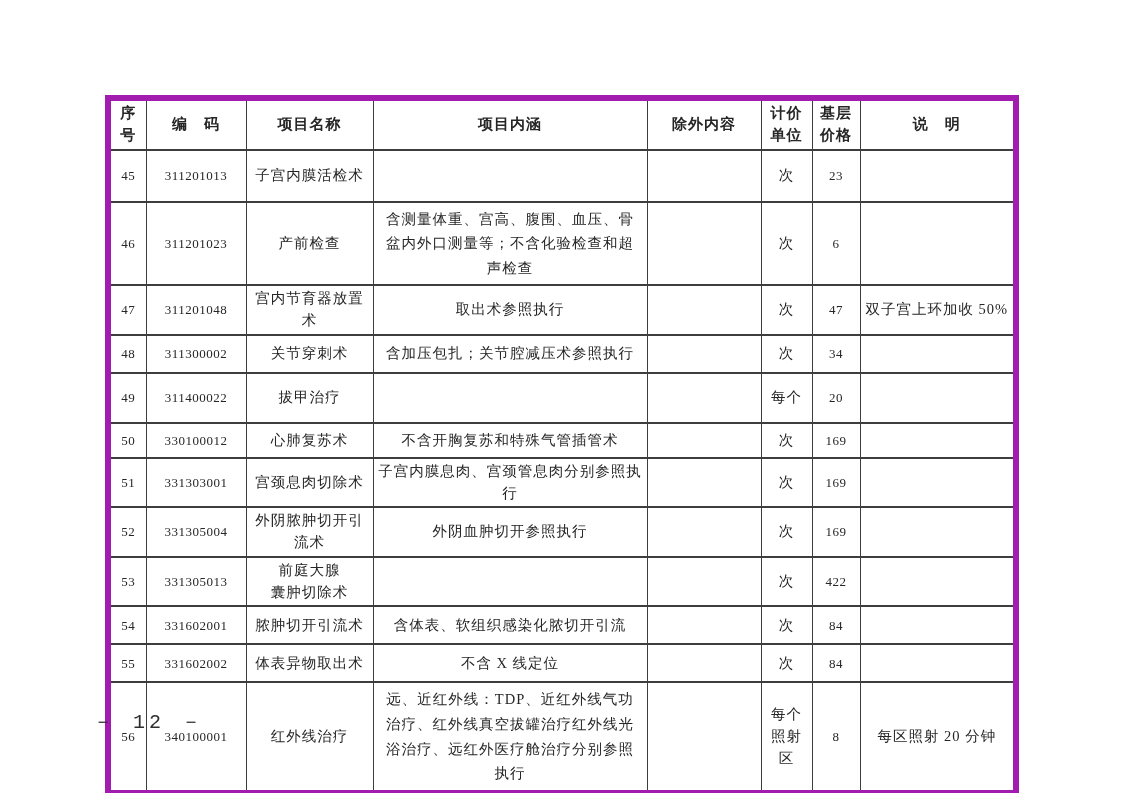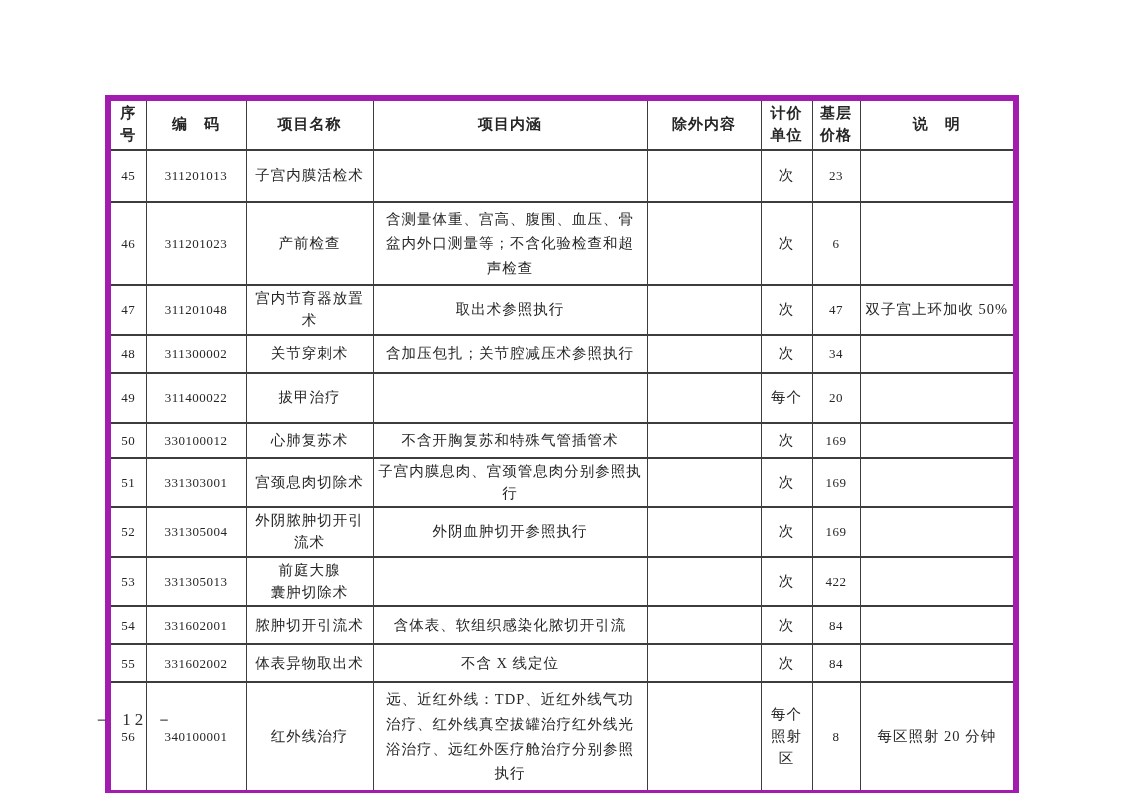--- a/index.html
+++ b/index.html
@@ -82,24 +82,24 @@
   tbody tr:nth-child(7)  { height: 40px; }
   tbody tr:nth-child(8)  { height: 46px; border-radius: 24px; }
   tbody tr:nth-child(9)  { height: 48px; border-radius: 24px; }
   tbody tr:nth-child(10) { height: 38px; padding-left: 33px; }
   tbody tr:nth-child(11) { height: 38px; }
   tbody tr:nth-child(12) { height: 90px; }
   .page-number {
     position: absolute;
     left: 93px;
     top: 708px;
-    font-size: 17px;
+    font-size: 20px;
     letter-spacing: 4px;
     color: #2e2e2e;
-    font-family: Liberation Serif, serif;
+    font-family: Liberation Mono, monospace;
   }
 </style>
 </head>
 <body>
 
 <div class="page">
 
   <table class="price-table">
     <colgroup>
       <col class="c-no">

